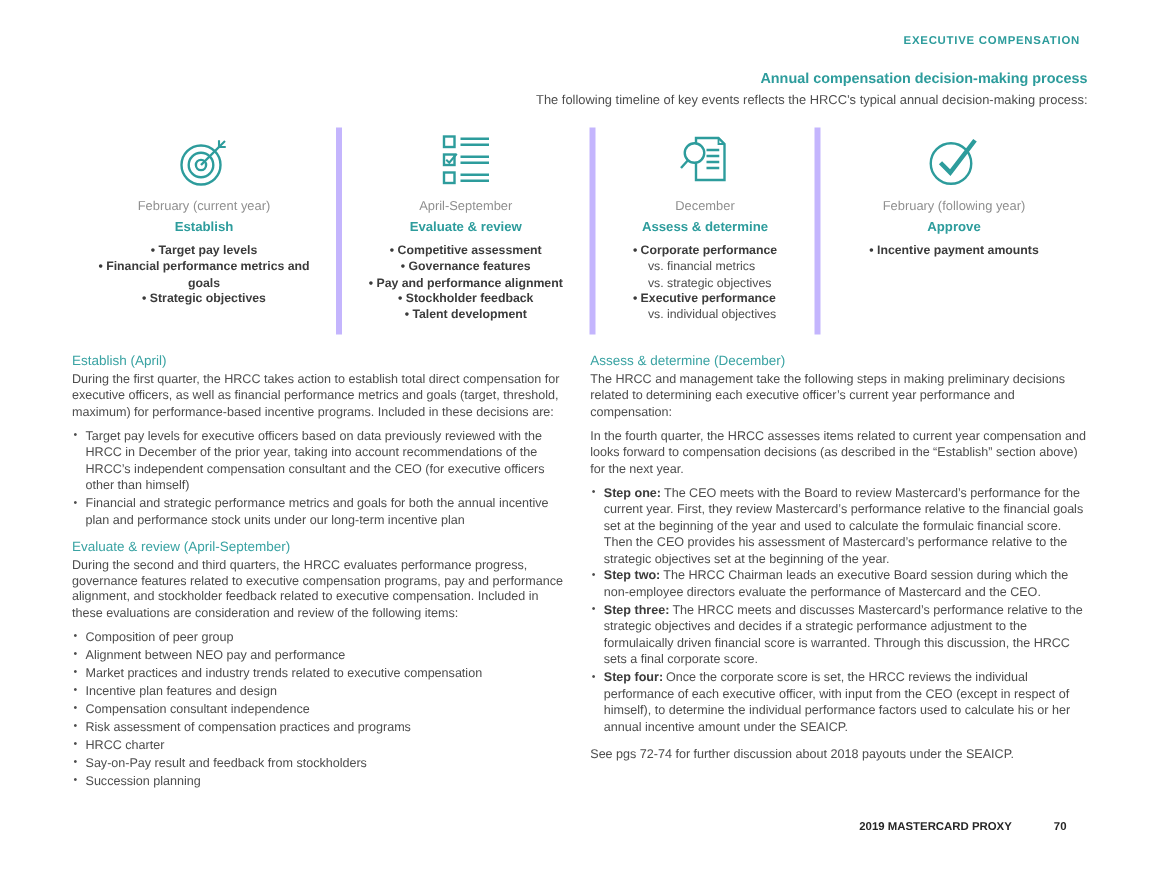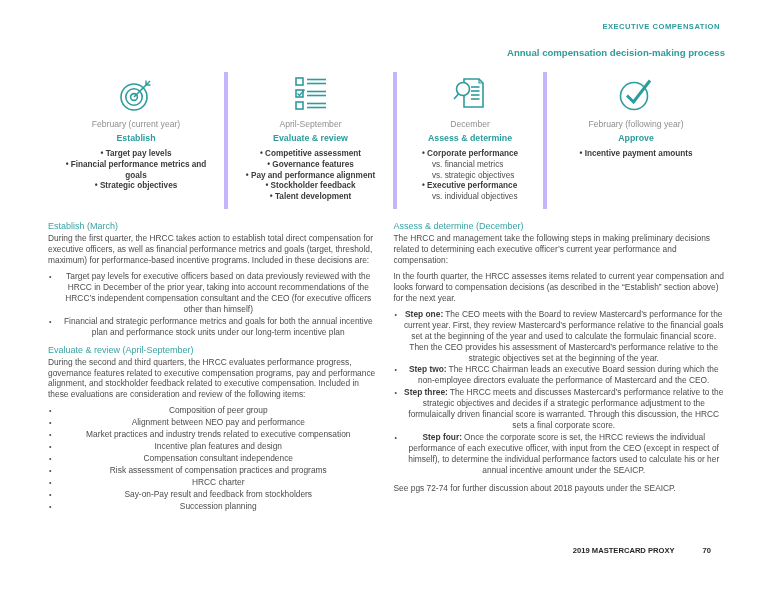--- a/index.html
+++ b/index.html
@@ -53,21 +53,21 @@
     display: grid;
     grid-template-columns: 1fr 1fr;
     column-gap: 14px;
     width: 677px;
   }
   .section-heading {
     font-size: 9px; color: #3aa3a3; margin-bottom: 2px;
   }
   .para { font-size: 8.4px; line-height: 1.3; margin-bottom: 5px; }
   .bullets { list-style: none; font-size: 8.4px; line-height: 1.3; margin-bottom: 7px; }
-  .bullets li { position: relative; padding-left: 9px; margin-bottom: 1px; text-align: center; }
+  .bullets li { position: relative; padding-left: 9px; margin-bottom: 1px; }
   .bullets li::before { content: "•"; position: absolute; left: 1px; font-size: 7px; top: 1px; }
   .step-label { font-weight: bold; color: #3b3b3b; margin-right: 2px; }
   .closing-note { font-size: 8.4px; line-height: 1.3; margin-top: 2px; }
 
   
   .footer {
     position: absolute; right: 57px; bottom: 34px;
     font-size: 7.6px; font-weight: bold; color: #262626;
     display: flex; align-items: baseline;
   }
@@ -75,20 +75,21 @@
 </style>
 </head>
 <body>
 
 <div class="page">
 
   <div class="running-head">EXECUTIVE COMPENSATION</div>
 
   <div class="title-block">
     <div class="page-title">Annual compensation decision-making process</div>
+    <div class="page-intro">The following timeline of key events reflects the HRCC’s typical annual decision-making process:</div>
   </div>
 
   <div class="timeline">
 
     <div class="tl-col">
       <div class="tl-icon">
         <svg width="38" height="40" viewBox="0 0 38 40" fill="none" stroke="#2d9c9c" stroke-width="1.6">
           <circle cx="17" cy="23" r="13"></circle>
           <circle cx="17" cy="23" r="8.2"></circle>
           <circle cx="17" cy="23" r="3.4"></circle>
@@ -164,21 +165,21 @@
       <ul class="tl-items">
         <li>Incentive payment amounts</li>
       </ul>
     </div>
 
   </div>
 
   <div class="body-cols">
 
     <div class="body-col-left">
-      <div class="section-heading">Establish (March)</div>
+      <div class="section-heading">Establish (April)</div>
       <p class="para">During the first quarter, the HRCC takes action to establish total direct compensation for executive officers, as well as financial performance metrics and goals (target, threshold, maximum) for performance-based incentive programs. Included in these decisions are:</p>
       <ul class="bullets">
         <li>Target pay levels for executive officers based on data previously reviewed with the HRCC in December of the prior year, taking into account recommendations of the HRCC’s independent compensation consultant and the CEO (for executive officers other than himself)</li>
         <li>Financial and strategic performance metrics and goals for both the annual incentive plan and performance stock units under our long-term incentive plan</li>
       </ul>
 
       <div class="section-heading">Evaluate &amp; review (April-September)</div>
       <p class="para">During the second and third quarters, the HRCC evaluates performance progress, governance features related to executive compensation programs, pay and performance alignment, and stockholder feedback related to executive compensation. Included in these evaluations are consideration and review of the following items:</p>
       <ul class="bullets">
         <li>Composition of peer group</li>

